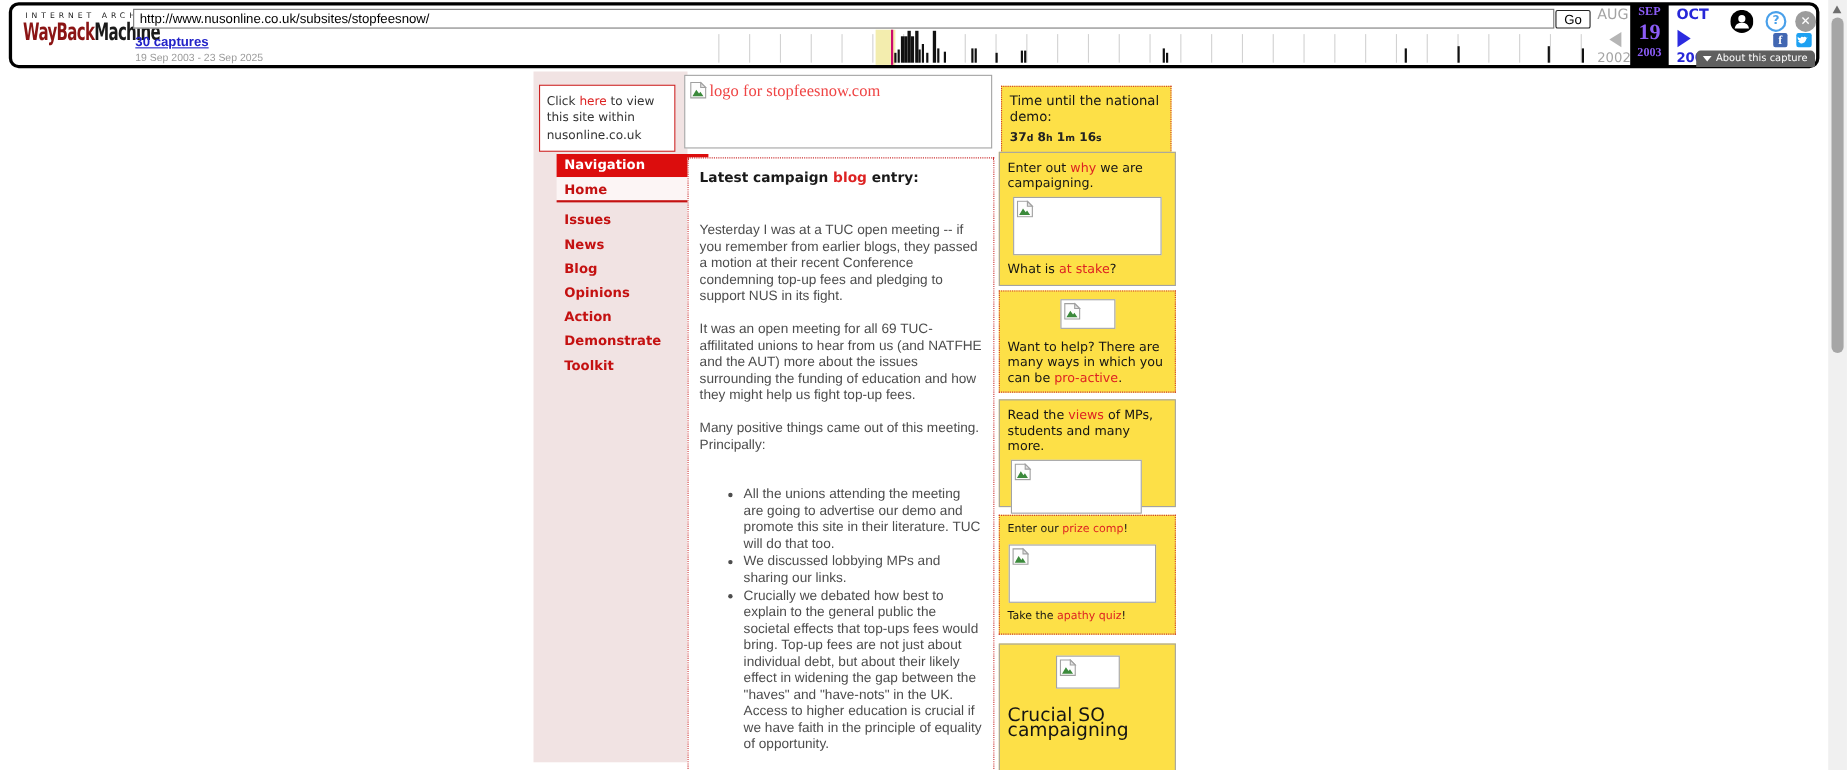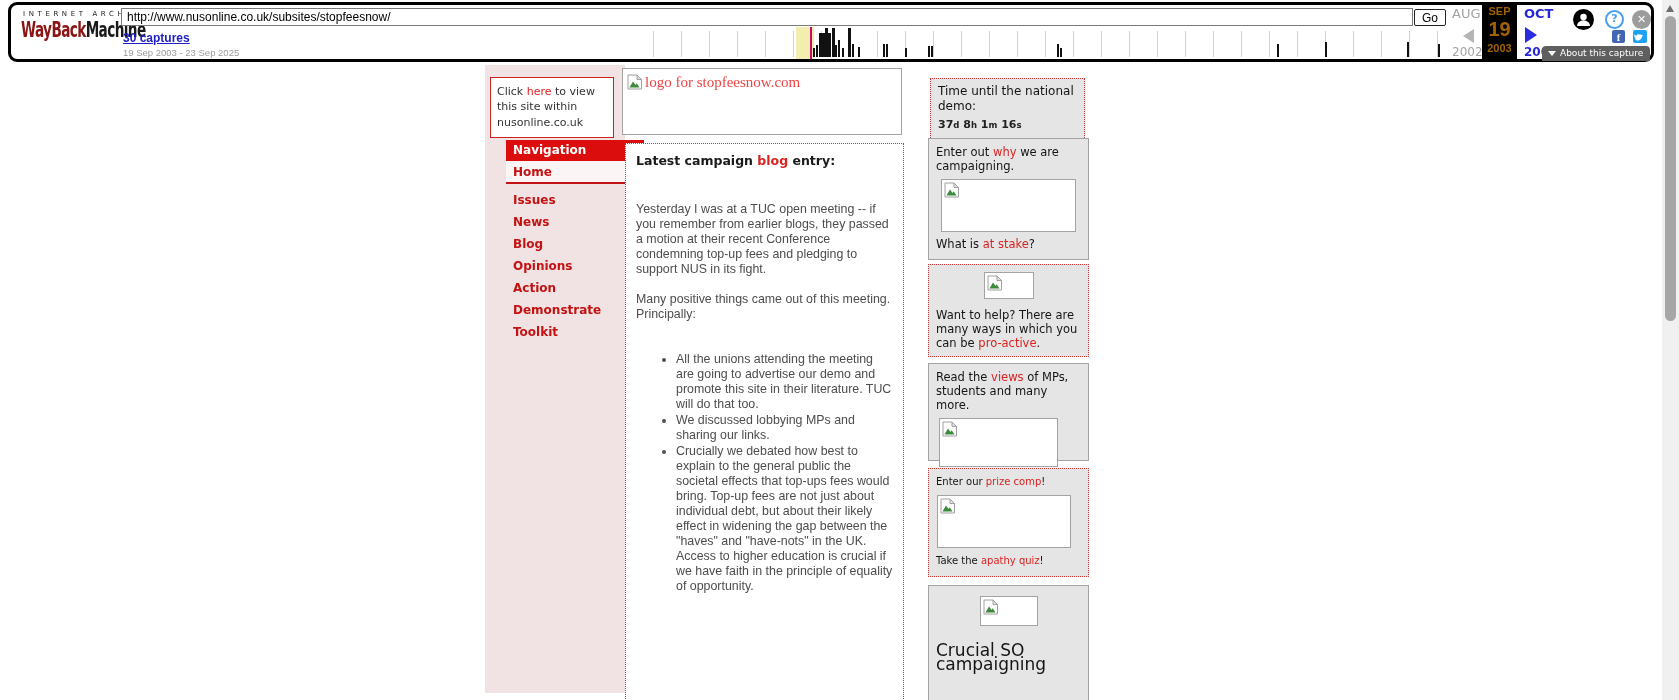--- a/index.html
+++ b/index.html
@@ -27,22 +27,22 @@
   .wb-timeline{left:634px;top:22px;width:806px;height:32px;}
   .wb-tick{position:absolute;bottom:2px;width:1px;height:26px;background:#d2d2d2;}
   .wb-bar{position:absolute;bottom:2px;width:2px;background:#111;}
   .wb-hl{position:absolute;bottom:0;top:0;background:#f3edae;}
   .wb-cursor{position:absolute;bottom:0;top:0;width:2px;background:#cc0a6e;}
 
   .wb-prevmonth{left:1441px;top:1px;font:13px "DejaVu Sans",sans-serif;color:#a3a3a3;}
   .wb-prevyear{left:1441px;top:40px;font:12px "DejaVu Sans",sans-serif;color:#a3a3a3;}
   .tri-left{left:1452px;top:24px;width:0;height:0;border-top:7px solid transparent;
             border-bottom:7px solid transparent;border-right:11px solid #b5b5b5;}
-  .wb-black{left:1471px;top:-1px;width:35px;height:56px;background:#000;color:#a16207;
-            text-align:center;font-family:Liberation Sans, sans-serif;font-weight:700;}
+  .wb-black{left:1471px;top:-1px;width:35px;height:56px;background:#000;color:#8b5cf6;
+            text-align:center;font-family:Liberation Serif, serif;font-weight:700;}
   .wb-black .m{font-size:11px;line-height:14px;}
   .wb-black .d{font-size:20px;line-height:22px;}
   .wb-black .y{font-size:11px;line-height:16px;}
   .wb-nextmonth{left:1513px;top:1px;font:700 13px "DejaVu Sans",sans-serif;color:#2727d8;}
   .wb-nextyear{left:1513px;top:40px;font:700 12px "DejaVu Sans",sans-serif;color:#2727d8;}
   .tri-right{left:1514px;top:22px;width:0;height:0;border-top:8px solid transparent;
              border-bottom:8px solid transparent;border-left:12px solid #2b2be0;}
 
   .ic-profile{left:1562px;top:4px;width:21px;height:21px;}
   .ic-help{left:1594px;top:5px;width:19px;height:19px;border:2.5px solid #49a0ea;border-radius:50%;
@@ -83,21 +83,21 @@
   .logo-box .bi{vertical-align:-3px;margin-right:2px;}
 
   .blog-box{left:625px;top:143px;width:257px;height:600px;border:1px dotted #cc3333;background:#fff;
             padding:7px 10px;font:12.4px/15px "Liberation Sans",sans-serif;color:#4d4d4d;}
   .blog-head{font:700 12.5px "DejaVu Sans",sans-serif;color:#1a1a1a;margin:2px 0 0 0;}
   .blog-box p{margin:34px 0 0 0;}
   .blog-box p + p{margin-top:15px;}
   .blog-box ul{margin:30px 0 0 0;padding-left:40px;}
   .blog-box li{margin-bottom:1px;}
 
-  .rcol{font-family:"DejaVu Sans",sans-serif;color:#141414;background:#e5e5e5;margin-left:20px;}
+  .rcol{font-family:"DejaVu Sans",sans-serif;color:#141414;background:#fde047;}
   .dotted{border:1px dotted #cc3333;}
   .solid{border:1px solid #a3a3a3;}
   .box-a{left:910px;top:78px;width:139px;padding:5px 7px 6px 7px;font-size:12px;line-height:15px;}
   .count{margin-top:3px;font-weight:700;font-size:11px;color:#222;}
   .count .u{font-size:8.5px;}
   .box-b{left:908px;top:138px;width:145px;height:108px;padding:6px 7px;font-size:11.5px;line-height:14px;}
   .box-c{left:908px;top:264px;width:145px;height:79px;padding:6px 7px;font-size:11.5px;line-height:14px;}
   .box-d{left:908px;top:363px;width:145px;height:84px;padding:6px 7px;font-size:11.5px;line-height:14px;}
   .box-e{left:908px;top:468px;width:145px;height:95px;padding:6px 7px;font-size:10px;line-height:14px;}
   .box-f{left:908px;top:585px;width:145px;height:102px;padding:6px 7px;font-size:17px;line-height:14px;}
@@ -240,20 +240,21 @@
     <path d="M1 1 H10 L14.5 5.5 V15 H1 Z" fill="#fdfdfd" stroke="#a0a0a0"></path>
     <path d="M10 1 L10 5.5 L14.5 5.5 Z" fill="#e4e4e4" stroke="#a0a0a0"></path>
     <path d="M2.5 13.5 L6 7.5 L8.5 11 L9.7 9.3 L12.5 13.5 Z" fill="#3c8a3c"></path>
   </svg><span>logo for stopfeesnow.com</span>
 </div>
 
 <div class="abs blog-box">
   <div class="blog-head"><span>Latest campaign </span><span class="redlink">blog</span><span> entry:</span></div>
   <div id="blog-paragraphs">
       <p>Yesterday I was at a TUC open meeting -- if you remember from earlier blogs, they passed a motion at their recent Conference condemning top-up fees and pledging to support NUS in its fight.</p>
+      <p>It was an open meeting for all 69 TUC-affilitated unions to hear from us (and NATFHE and the AUT) more about the issues surrounding the funding of education and how they might help us fight top-up fees.</p>
       <p>Many positive things came out of this meeting. Principally:</p>
     </div>
   <ul id="blog-bullets">
       <li>All the unions attending the meeting are going to advertise our demo and promote this site in their literature. TUC will do that too.</li>
       <li>We discussed lobbying MPs and sharing our links.</li>
       <li>Crucially we debated how best to explain to the general public the societal effects that top-ups fees would bring. Top-up fees are not just about individual debt, but about their likely effect in widening the gap between the "haves" and "have-nots" in the UK. Access to higher education is crucial if we have faith in the principle of equality of opportunity.</li>
     </ul>
 </div>
 
 <div class="abs rcol box-a dotted">

